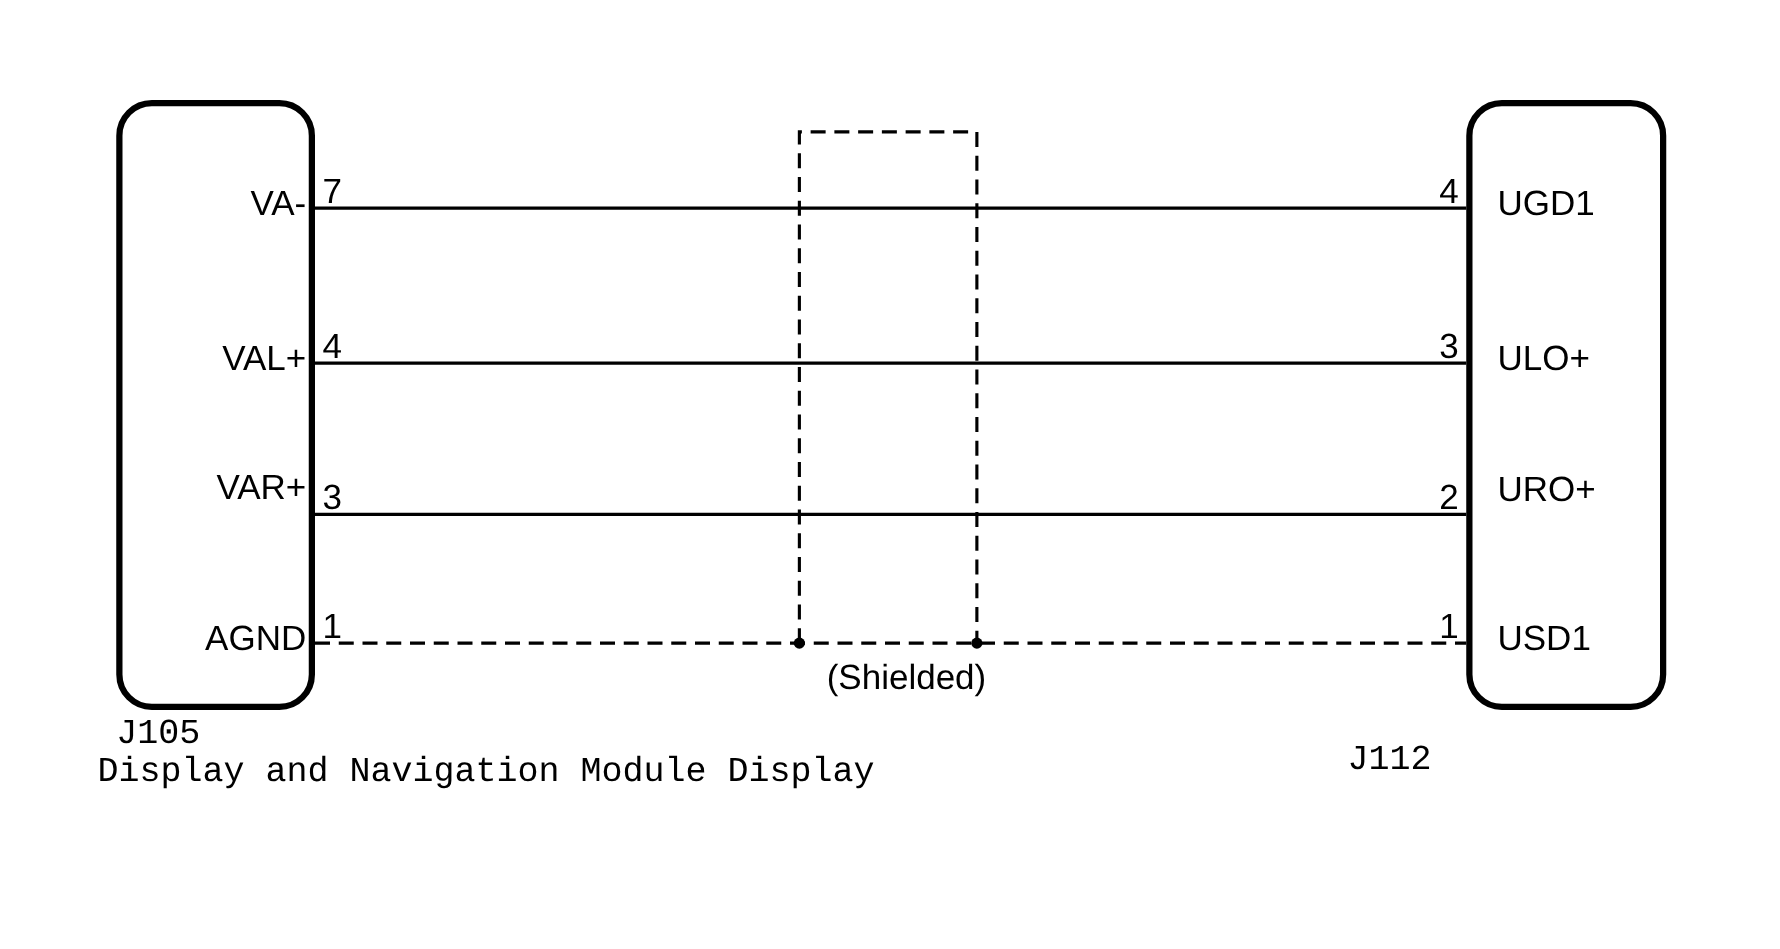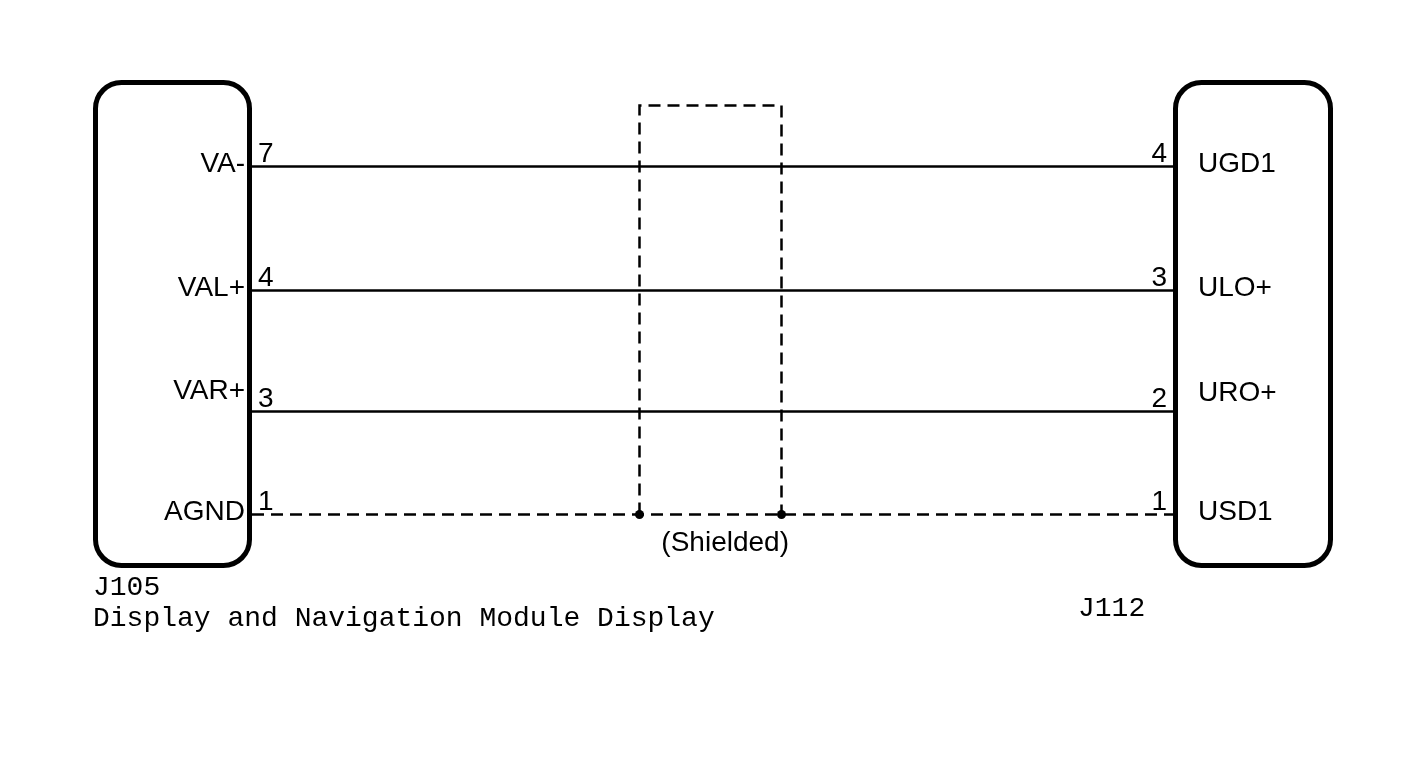--- a/index.html
+++ b/index.html
@@ -78,17 +78,17 @@
   <div class="txt pn-right" style="top:487px">1</div>
 
   <div class="txt pl-right" style="top:149px">UGD1</div>
   <div class="txt pl-right" style="top:273px">ULO+</div>
   <div class="txt pl-right" style="top:378px">URO+</div>
   <div class="txt pl-right" style="top:497px">USD1</div>
 
   <div class="txt shield-label" style="top:528px">(Shielded)</div>
 
   <div class="txt conn-caption" style="left:93px; top:574px">J105</div>
-  <div class="txt conn-caption" style="left:93px; top:605px">Display and Navigation Module Display</div>
+  <div class="txt conn-caption" style="left:78px; top:605px">Display and Navigation Module Display</div>
 
   <div class="txt conn-caption" style="left:1078px; top:595px">J112</div>
 
 </div>
 
 </body></html>

